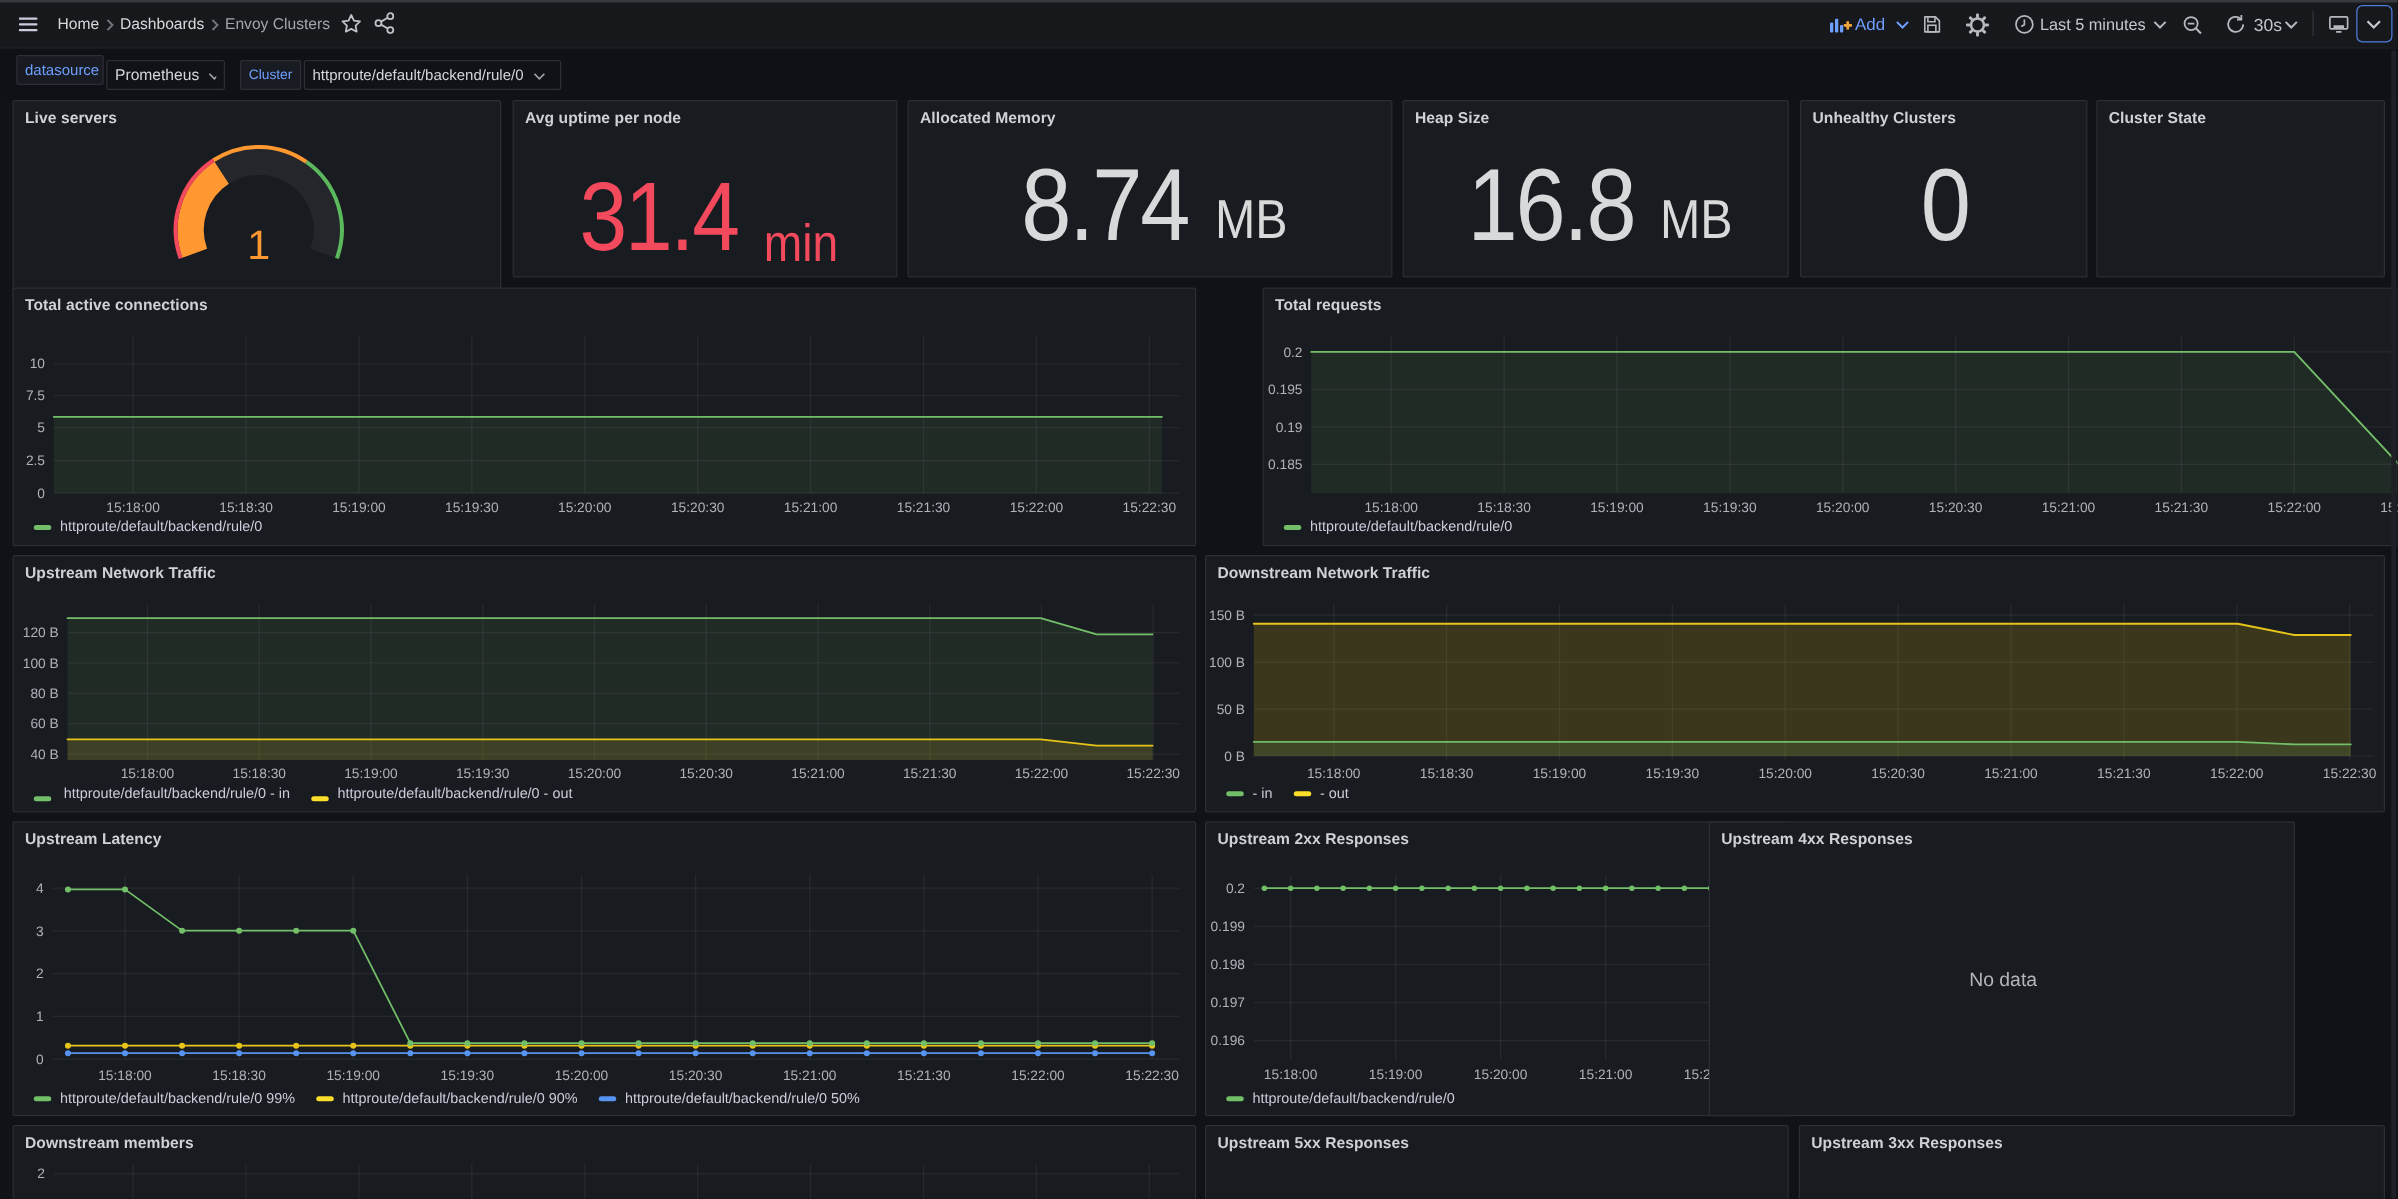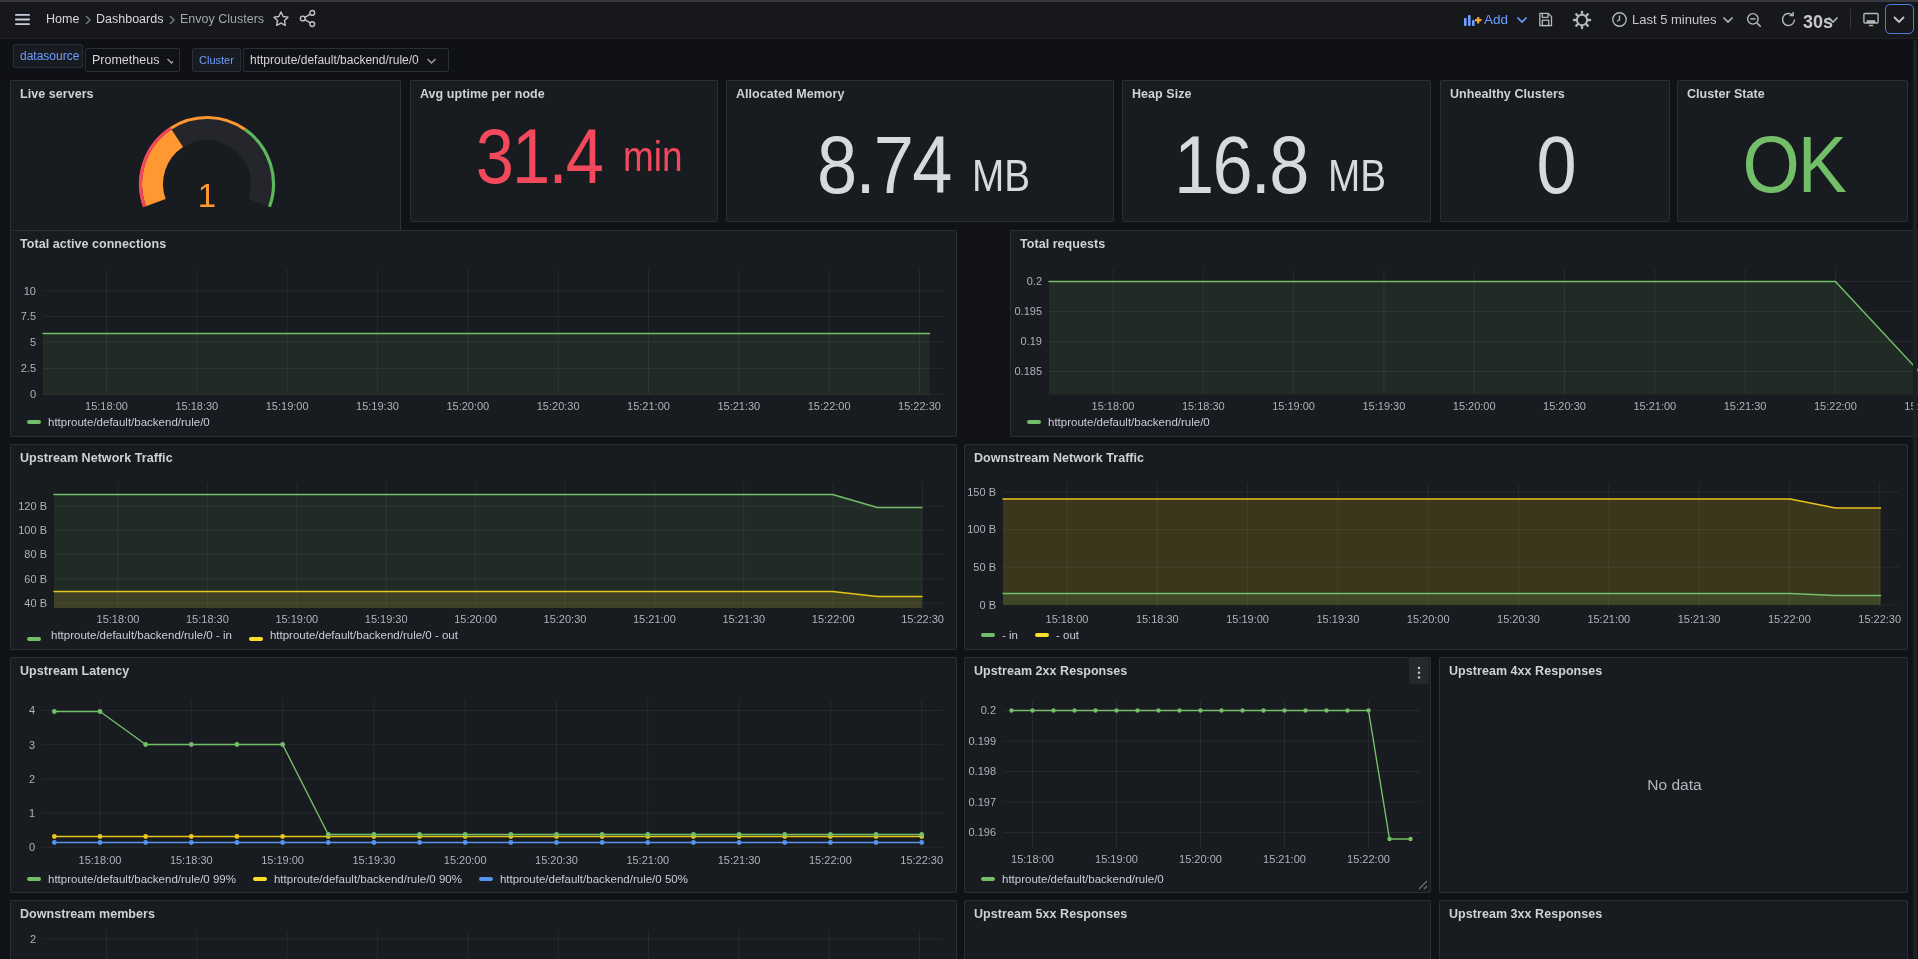--- a/index.html
+++ b/index.html
@@ -65,21 +65,21 @@
 </svg>
 <svg width="18" height="18" style="position:absolute;left:1745px;top:10.5px" viewBox="0 0 24 24">
 <circle cx="10.5" cy="10.5" r="7" fill="none" stroke="#b6b8bf" stroke-width="1.9"></circle>
 <path d="M7 10.5 h7" stroke="#b6b8bf" stroke-width="1.9"></path>
 <path d="M15.8 15.8 L21 21" stroke="#b6b8bf" stroke-width="2.2"></path>
 </svg>
 <svg width="17" height="17" style="position:absolute;left:1780px;top:11px" viewBox="0 0 24 24">
 <path d="M20.5 12 a8.5 8.5 0 1 1 -2.6 -6.1" fill="none" stroke="#b6b8bf" stroke-width="2"></path>
 <path d="M18.5 1.5 v5 h-5" fill="none" stroke="#b6b8bf" stroke-width="2"></path>
 </svg>
-<div style="position:absolute;left:1803px;top:12px;font-size:18px;font-weight:700;color:#c6c7cd">30s</div>
+<div style="position:absolute;left:1803px;top:12px;font-size:14px;font-weight:400;color:#c6c7cd">30s</div>
 <svg width="12" height="8" style="position:absolute;left:1827px;top:16px">
 <path d="M1.5 1.5 L6 6 L10.5 1.5" stroke="#b6b8bf" stroke-width="1.6" fill="none"></path>
 </svg>
 <div style="position:absolute;left:1850px;top:9px;width:1px;height:20px;background:#33353b">
 </div>
 <svg width="18" height="17" style="position:absolute;left:1862px;top:11px" viewBox="0 0 24 24">
 <rect x="2" y="3.5" width="20" height="13.5" rx="1.5" fill="none" stroke="#b6b8bf" stroke-width="1.9"></rect>
 <rect x="6" y="13" width="12" height="4" fill="#b6b8bf"></rect>
 <path d="M9 20.5 h6" stroke="#b6b8bf" stroke-width="1.9"></path>
 </svg>
@@ -106,21 +106,21 @@
 <path d="M 144.79 121.64 A 54.5 54.5 0 1 1 247.21 121.64" stroke="#24262c" stroke-width="21" fill="none"></path>
 <path d="M 144.79 121.64 A 54.5 54.5 0 0 1 166.32 57.29" stroke="#ff9830" stroke-width="21" fill="none"></path>
 <path d="M 133.51 125.74 A 66.5 66.5 0 0 1 159.78 47.23" stroke="#f2495c" stroke-width="3.2" fill="none"></path>
 <path d="M 159.78 47.23 A 66.5 66.5 0 0 1 234.14 48.53" stroke="#ff9830" stroke-width="3.2" fill="none"></path>
 <path d="M 234.14 48.53 A 66.5 66.5 0 0 1 258.49 125.74" stroke="#5cb85c" stroke-width="3.2" fill="none"></path>
 <text x="196" y="126" text-anchor="middle" font-size="33" font-weight="500" fill="#ff9830">1</text>
 </svg>
 </div>
 <div class="panel" style="left:410px;top:80px;width:308px;height:142px">
 <div class="ptitle" style="left:9px">Avg uptime per node</div>
-<div style="position:absolute;left:12px;top:30px;width:308px;height:108px;display:flex;align-items:flex-start;justify-content:center;white-space:nowrap">
+<div style="position:absolute;left:0;top:30px;width:308px;height:108px;display:flex;align-items:flex-end;justify-content:center;white-space:nowrap">
 <span style="display:inline-block;transform:scaleX(0.88);font-size:78px;font-weight:500;color:#f2495c;letter-spacing:-2px">31.4</span>
 <span style="display:inline-block;transform:scaleX(0.88);font-size:42px;font-weight:500;color:#f2495c;margin-left:8px;margin-top:21.840000000000003px">min</span>
 </div>
 </div>
 <div class="panel" style="left:726px;top:80px;width:388px;height:142px">
 <div class="ptitle" style="left:9px">Allocated Memory</div>
 <div style="position:absolute;left:0;top:30px;width:388px;height:108px;display:flex;align-items:center;justify-content:center;white-space:nowrap">
 <span style="display:inline-block;transform:scaleX(0.88);font-size:82px;font-weight:500;color:#d8d9da;letter-spacing:-2px">8.74</span>
 <span style="display:inline-block;transform:scaleX(0.88);font-size:44px;font-weight:500;color:#d8d9da;margin-left:8px;margin-top:22.96px">MB</span>
 </div>
@@ -133,23 +133,20 @@
 </div>
 </div>
 <div class="panel" style="left:1440px;top:80px;width:230px;height:142px">
 <div class="ptitle" style="left:9px">Unhealthy Clusters</div>
 <div style="position:absolute;left:0;top:30px;width:230px;height:108px;display:flex;align-items:center;justify-content:center;white-space:nowrap">
 <span style="display:inline-block;transform:scaleX(0.88);font-size:82px;font-weight:500;color:#d8d9da;letter-spacing:-2px">0</span>
 </div>
 </div>
 <div class="panel" style="left:1677px;top:80px;width:231px;height:142px">
 <div class="ptitle" style="left:9px">Cluster State</div>
-<div style="position:absolute;left:0;top:30px;width:231px;height:108px;display:flex;align-items:center;justify-content:center;white-space:nowrap">
-<span style="display:inline-block;transform:scaleX(0.92);font-size:80px;font-weight:500;color:#73bf69;letter-spacing:-2px">OK</span>
-</div>
 </div>
 <div class="panel" style="left:10px;top:230px;width:947px;height:207px">
 <div class="ptitle" style="left:9px">Total active connections</div>
 <svg width="947" height="207" style="position:absolute;left:0;top:0">
 <line x1="32" y1="60" x2="932.5" y2="60" stroke="rgba(204,204,220,0.08)" stroke-width="1"></line>
 <line x1="32" y1="85.5" x2="932.5" y2="85.5" stroke="rgba(204,204,220,0.08)" stroke-width="1"></line>
 <line x1="32" y1="111" x2="932.5" y2="111" stroke="rgba(204,204,220,0.08)" stroke-width="1"></line>
 <line x1="32" y1="137.5" x2="932.5" y2="137.5" stroke="rgba(204,204,220,0.08)" stroke-width="1"></line>
 <line x1="32" y1="163.5" x2="932.5" y2="163.5" stroke="rgba(204,204,220,0.08)" stroke-width="1"></line>
 <line x1="95.5" y1="38" x2="95.5" y2="163.5" stroke="rgba(204,204,220,0.08)" stroke-width="1"></line>
@@ -501,21 +498,21 @@
 </div>
 <svg width="4" height="14" style="position:absolute;right:9px;top:8px">
 <circle cx="2" cy="2" r="1.2" fill="#c9cace"></circle>
 <circle cx="2" cy="6.7" r="1.2" fill="#c9cace"></circle>
 <circle cx="2" cy="11.4" r="1.2" fill="#c9cace"></circle>
 </svg>
 <svg width="10" height="10" style="position:absolute;right:2px;bottom:2px">
 <path d="M9 1 L1 9 M9 6 L6 9" stroke="#6a6d74" stroke-width="1.3"></path>
 </svg>
 </div>
-<div class="panel" style="left:1439px;top:657px;width:469px;height:236px">
+<div class="panel" style="left:1367px;top:657px;width:469px;height:236px">
 <div class="ptitle" style="left:9px">Upstream 4xx Responses</div>
 <div style="position:absolute;left:0;top:22px;width:469px;height:210px;display:flex;align-items:center;justify-content:center;font-size:15.5px;color:#b4b5bc">No data</div>
 </div>
 <div class="panel" style="left:10px;top:900px;width:947px;height:236px">
 <div class="ptitle" style="left:9px">Downstream members</div>
 <svg width="947" height="59" style="position:absolute;left:0;top:0">
 <line x1="32" y1="38" x2="932" y2="38" stroke="rgba(204,204,220,0.08)"></line>
 <line x1="95.5" y1="30" x2="95.5" y2="59" stroke="rgba(204,204,220,0.08)" stroke-width="1"></line>
 <line x1="185.82999999999998" y1="30" x2="185.82999999999998" y2="59" stroke="rgba(204,204,220,0.08)" stroke-width="1"></line>
 <line x1="276.15999999999997" y1="30" x2="276.15999999999997" y2="59" stroke="rgba(204,204,220,0.08)" stroke-width="1"></line>

